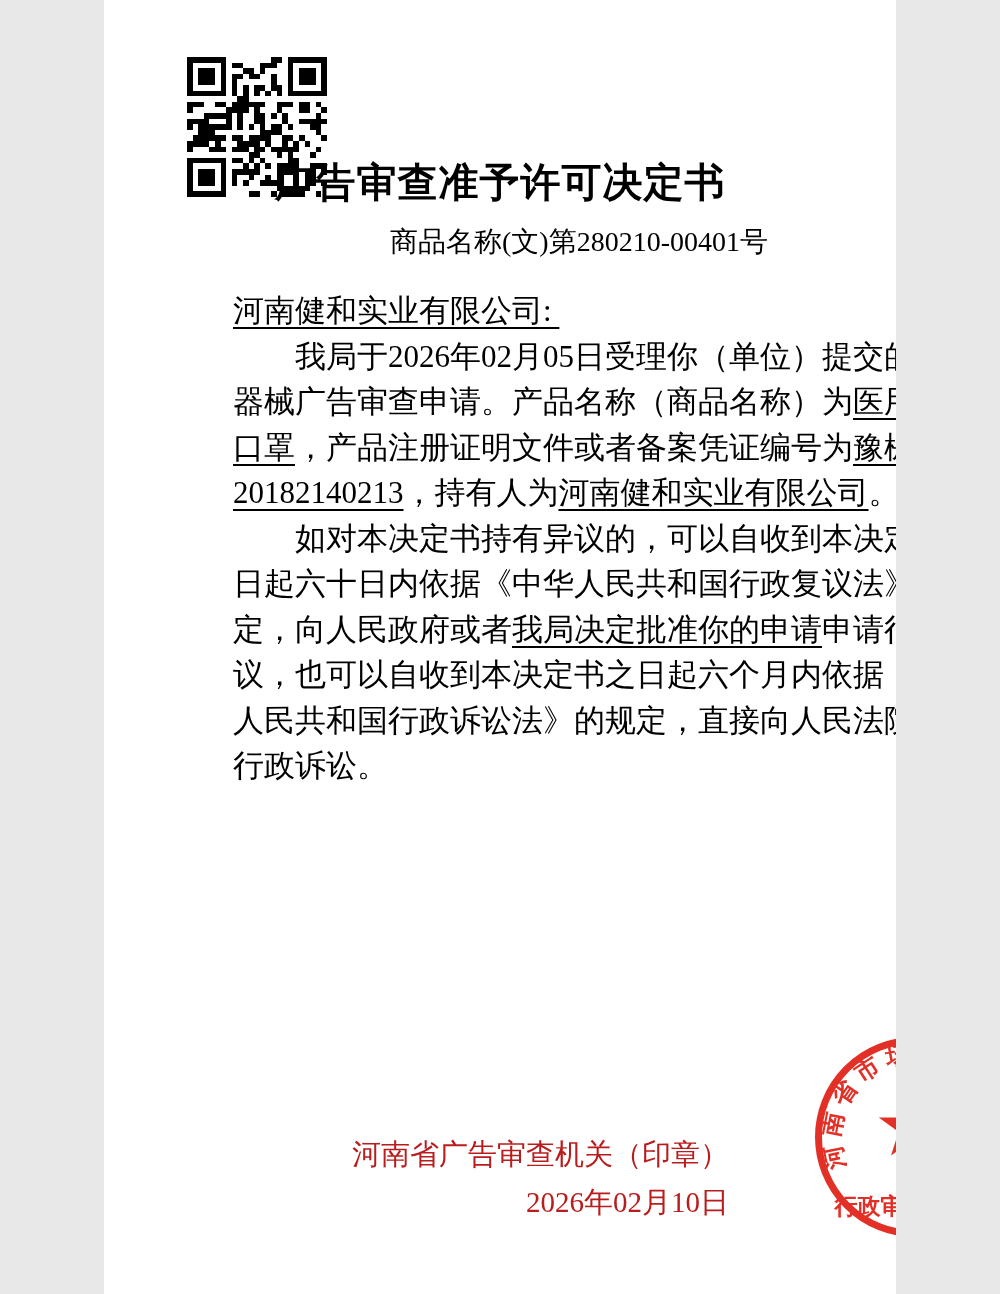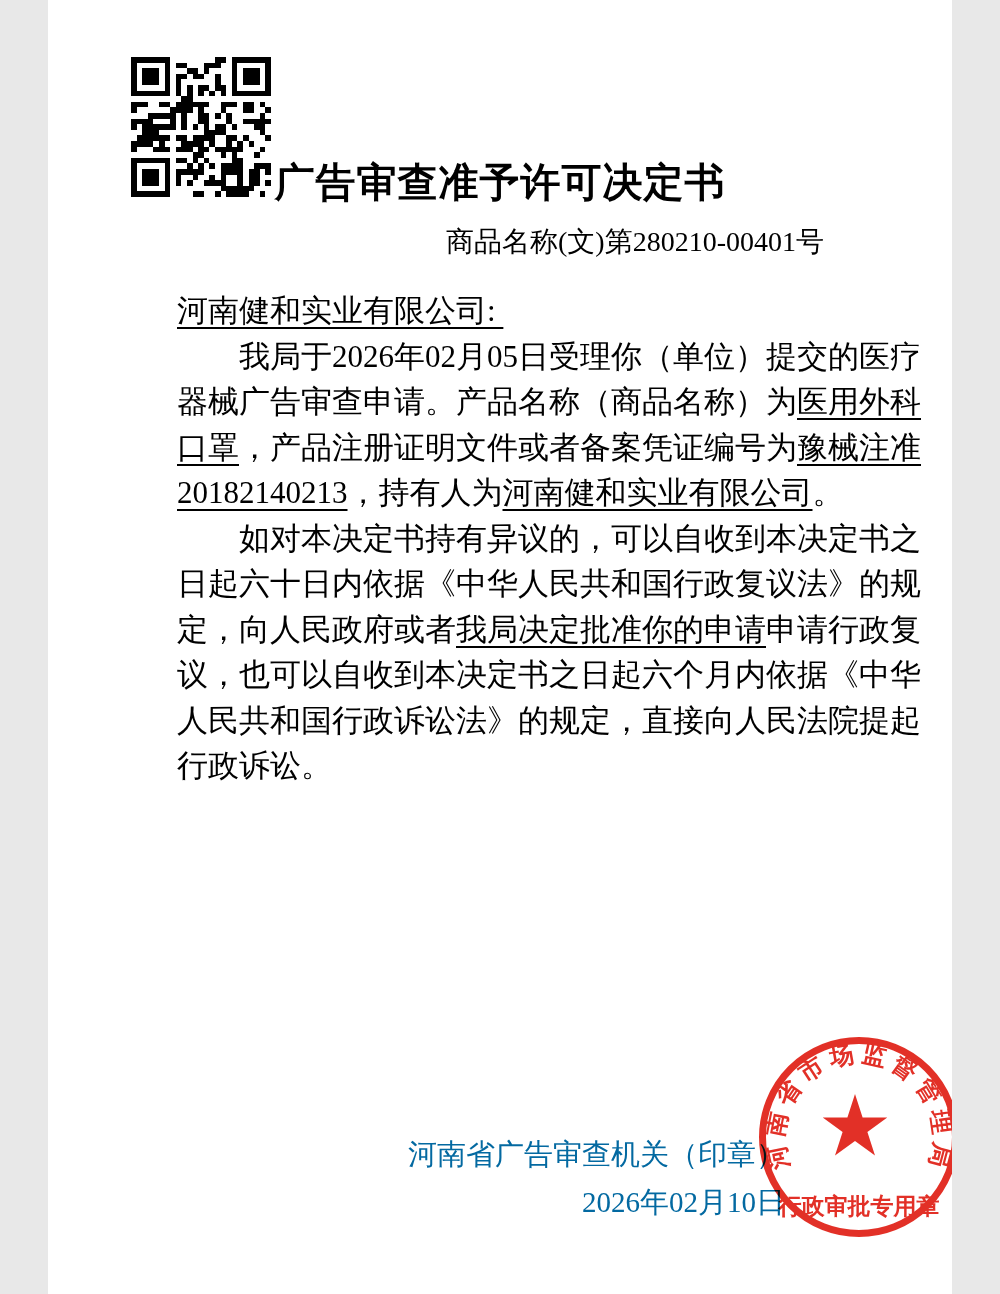--- a/index.html
+++ b/index.html
@@ -1,18 +1,18 @@
 <!DOCTYPE html>
 <html><head>
 <meta charset="utf-8">
 <style>
   html,body{margin:0;padding:0;background:#e8e8e8;}
   .page{
     position:relative;
-    width:904px;height:1294px;
+    width:792px;height:1294px;
     background:#ffffff;
     margin:0 auto;
     overflow:hidden;
     font-family:"Liberation Serif","DejaVu Serif",serif;
     color:#111111;
   }
   .qr{
     position:absolute;left:80px;top:57px;width:146px;height:140px;
   }
   .qr svg{width:100%;height:100%;fill:#000;shape-rendering:crispEdges;}
@@ -39,21 +39,21 @@
   .u{
     text-decoration:underline;
     text-decoration-thickness:2px;
     text-underline-offset:6px;
     white-space:pre-wrap;
   }
   .sign-block{
     position:absolute;top:1130px;right:167px;
     text-align:right;
     font-size:29px;line-height:48px;
-    color:#0369a1;
+    color:#b91c1c;
   }
   .seal{
     position:absolute;left:701px;top:1027px;width:220px;height:220px;
     mix-blend-mode:multiply;
     opacity:0.95;
     pointer-events:none;
   }
 </style>
 </head>
 <body>

